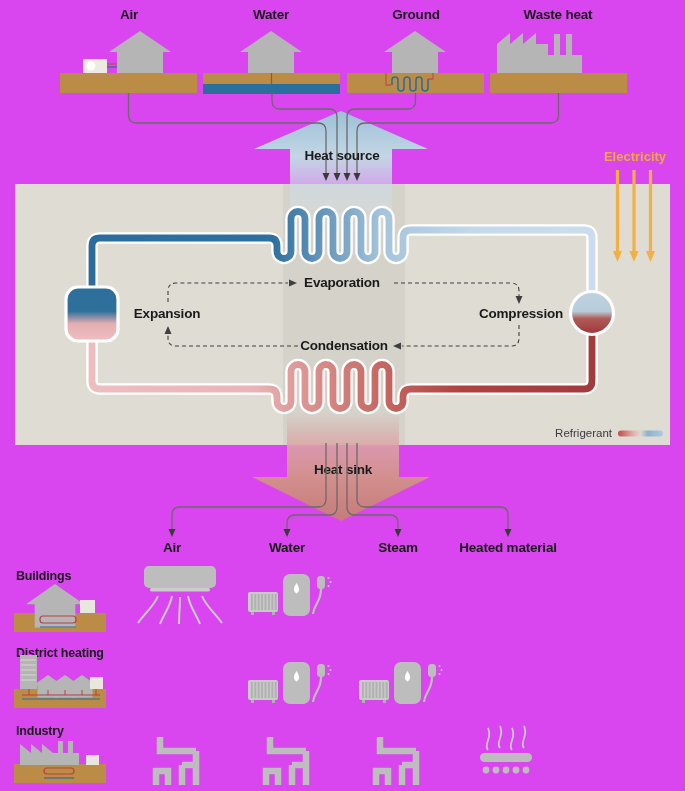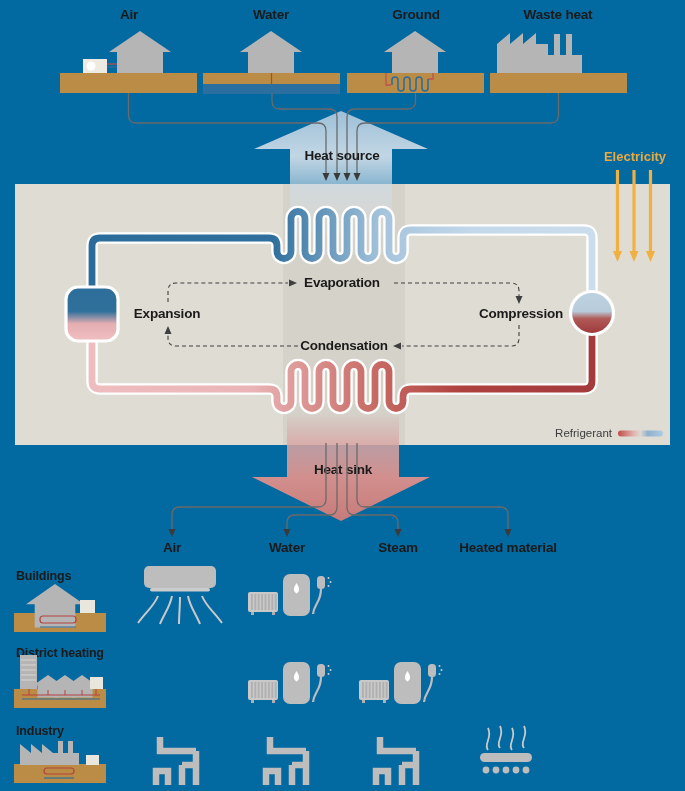--- a/index.html
+++ b/index.html
@@ -1,16 +1,16 @@
 <!DOCTYPE html>
 <html><head>
 <meta charset="utf-8">
 <style>
   html,body{margin:0;padding:0;background:#ffffff;}
-  .stage{position:relative;width:685px;height:791px;background:#0369a1;overflow:hidden;}
+  .stage{position:relative;width:685px;height:791px;background:#d946ef;overflow:hidden;}
   svg{display:block;}
   text{font-family:"Liberation Sans","DejaVu Sans",sans-serif;fill:#1a1a1a;}
   .lbl{font-size:13.5px;font-weight:bold;letter-spacing:-0.2px;}
   .lbl-row{font-size:12.5px;font-weight:bold;letter-spacing:-0.2px;}
   .elec{font-size:13px;font-weight:bold;fill:#eba93e;}
   .legend{font-size:11.5px;fill:#3c3c3c;}
 </style>
 </head>
 <body>
 

